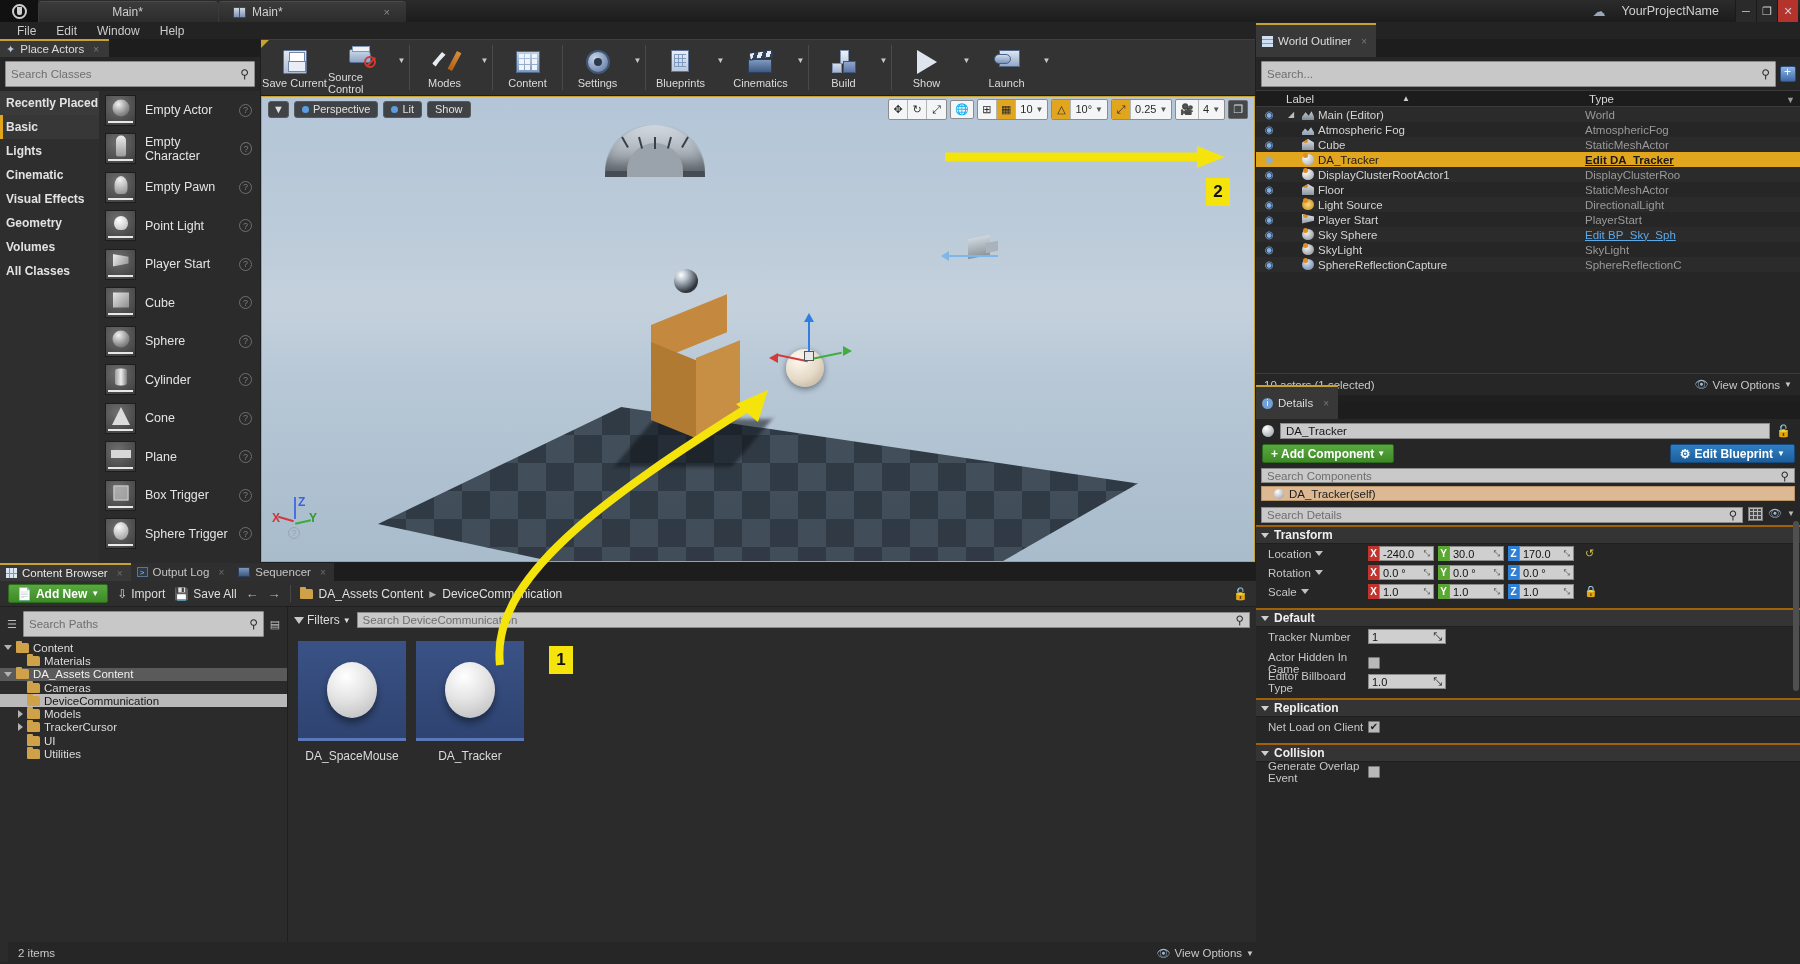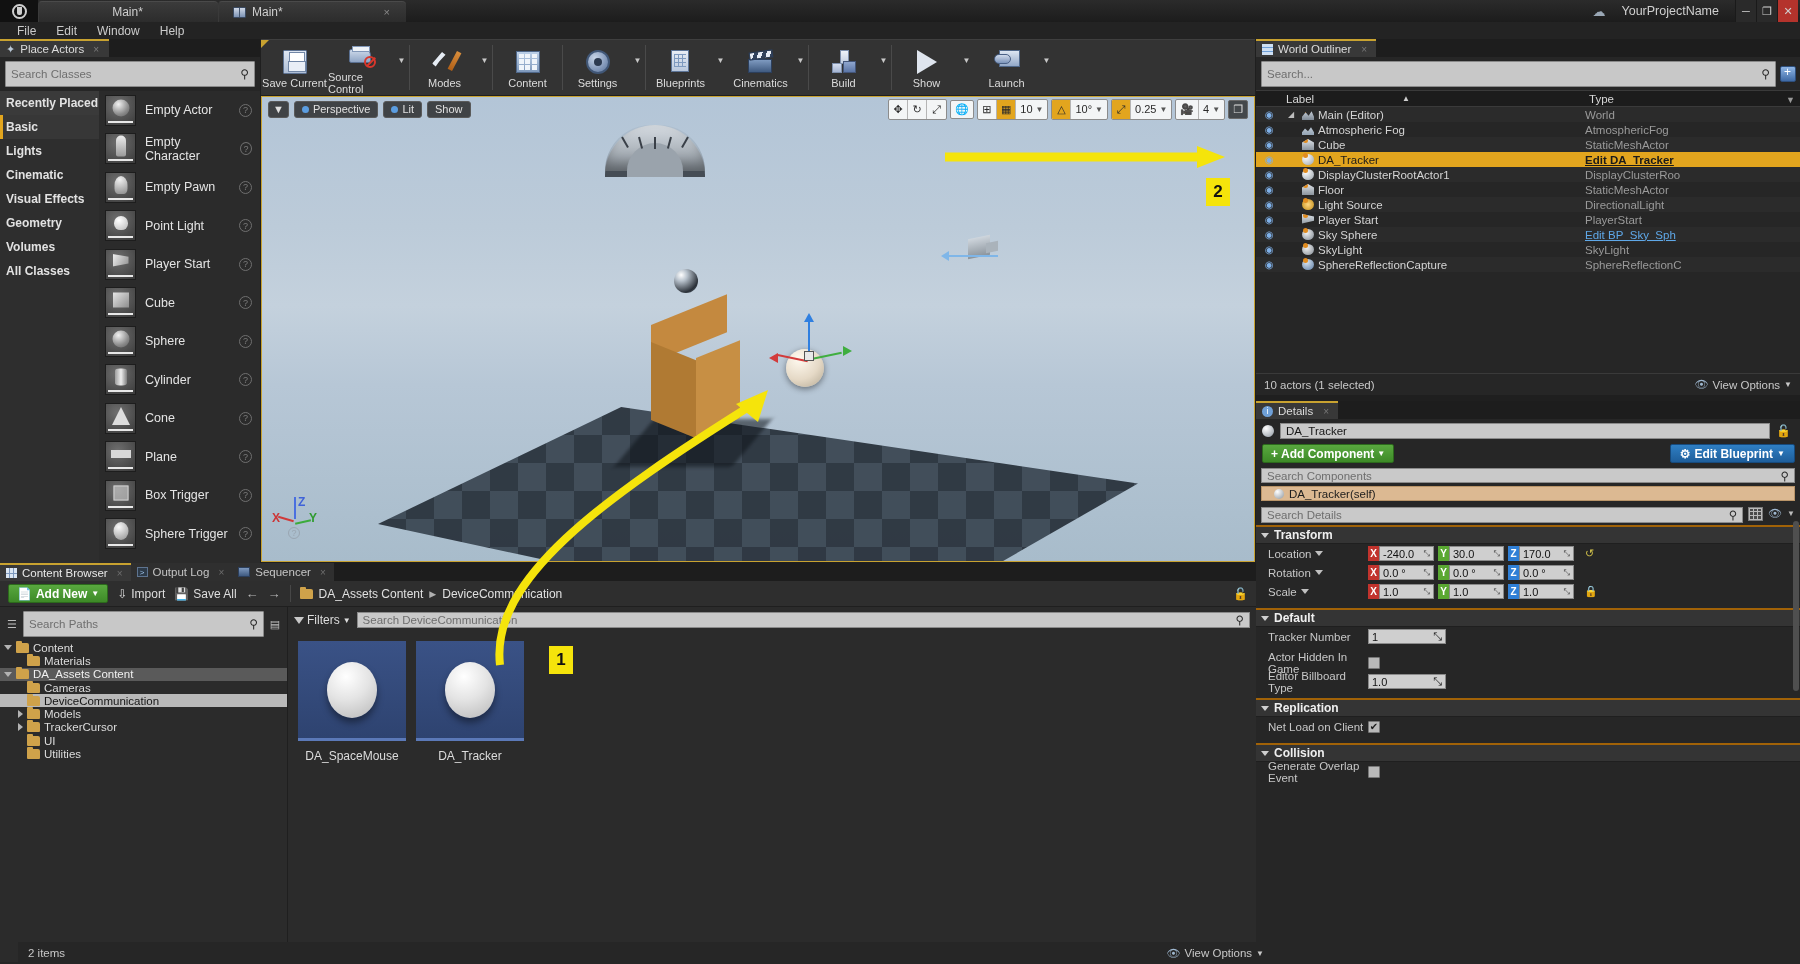--- a/index.html
+++ b/index.html
@@ -343,21 +343,21 @@
     width: 24px; height: 28px;
   }
 
   
   .outliner {
     position: absolute; left: 1256px; top: 39px; width: 544px; height: 356px;
     background: #262626;
   }
   .panel-tabrow { height: 18px; display: flex; align-items: flex-end; background: #1d1d1d; }
   .panel-tab {
-    height: 18px; display: flex; align-items: center; gap: 5px; padding: 0 9px 0 6px;
+    height: 34px; display: flex; align-items: center; gap: 5px; padding: 0 9px 0 6px;
     background: #383838; color: #dcdcdc; font-size: 11.5px; border-top: 2px solid #c8a230;
   }
   .panel-tab .xc { color: #777; margin-left: 5px; font-size: 10px; }
   .list-ico { width: 11px; height: 11px; background: #6fa0d8;
     display: grid; grid-template-rows: 1fr 1fr 1fr; gap: 1px; }
   .list-ico i { background: #cfe0f3; }
   .ol-searchrow { display: flex; align-items: center; gap: 4px; padding: 4px 4px 3px 5px; }
   .ol-searchrow .search-box { flex: 1; margin: 0; }
   .ol-addbtn { width: 16px; height: 16px; background: linear-gradient(#8fb6e6,#3f6aa5);
     border: 1px solid #2e4f7d; border-radius: 2px; position: relative; }
@@ -543,21 +543,21 @@
     width: 108px; height: 100px; background: linear-gradient(#3a5286,#2e4370);
     border-bottom: 3px solid #5b79b8; display: flex; align-items: center; justify-content: center;
   }
   .asset-thumb .ball {
     width: 50px; height: 56px; border-radius: 50%;
     background: radial-gradient(circle at 38% 26%, #ffffff, #e4e4e4 45%, #b6b6b6);
     box-shadow: 0 5px 7px rgba(0,0,0,.4);
   }
   .asset-name { text-align: center; font-size: 12px; color: #dcdcdc; padding-top: 8px; }
   .cb-foot {
-    position: absolute; left: 18px; bottom: 0; width: 1256px; height: 22px;
+    position: absolute; left: 8px; bottom: 0; width: 1256px; height: 22px;
     display: flex; align-items: center; padding: 0 10px; font-size: 11.5px; color: #c8c8c8;
     background: #262626;
   }
   .cb-foot .vo { margin-left: auto; display: flex; align-items: center; gap: 4px; }
 </style>
 </head>
 <body>
 
 <div id="app">
 

